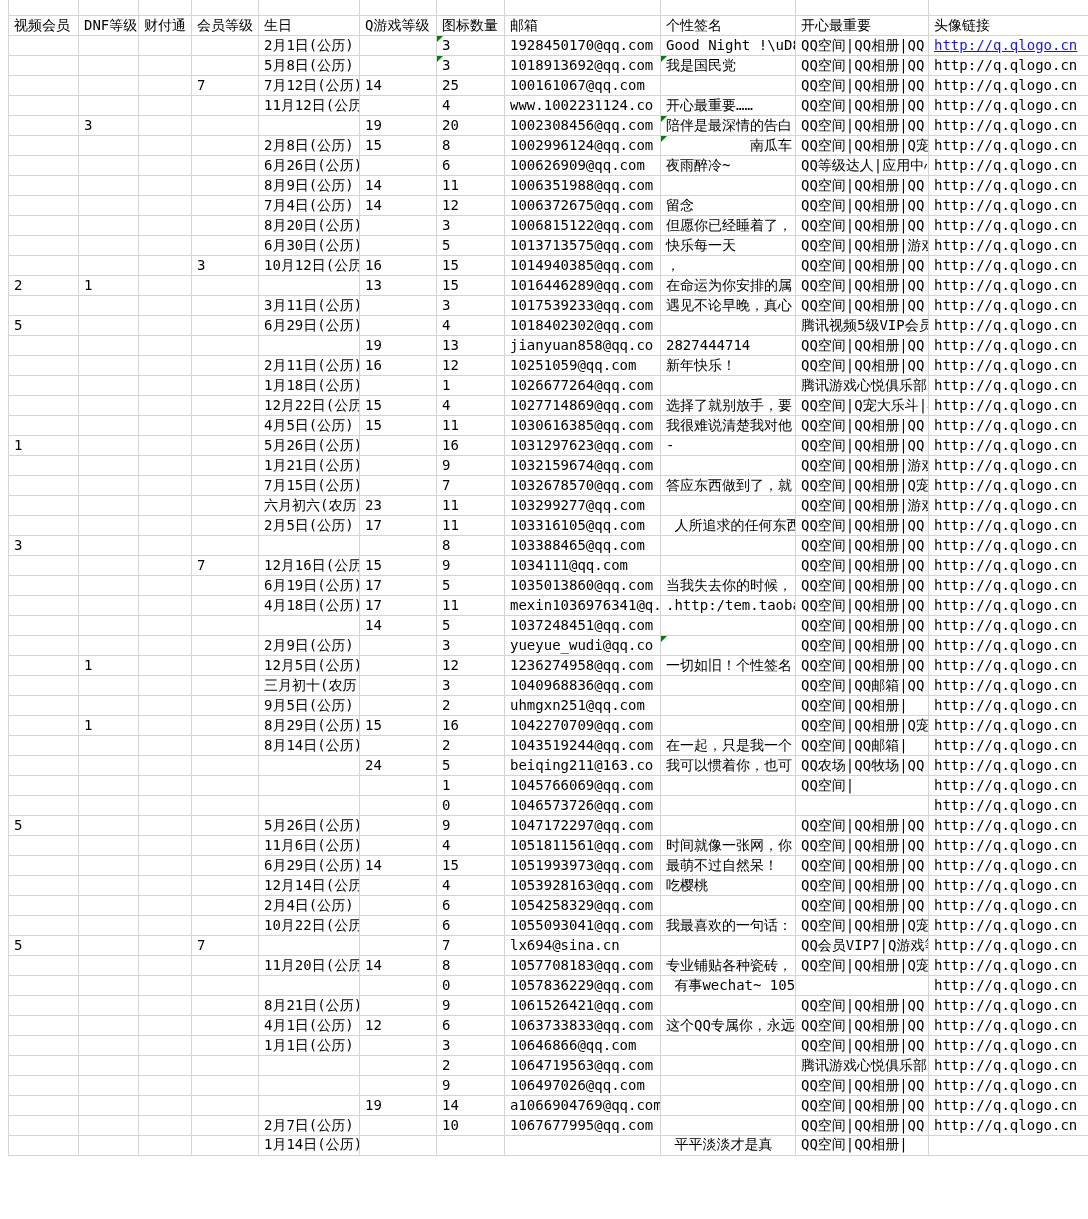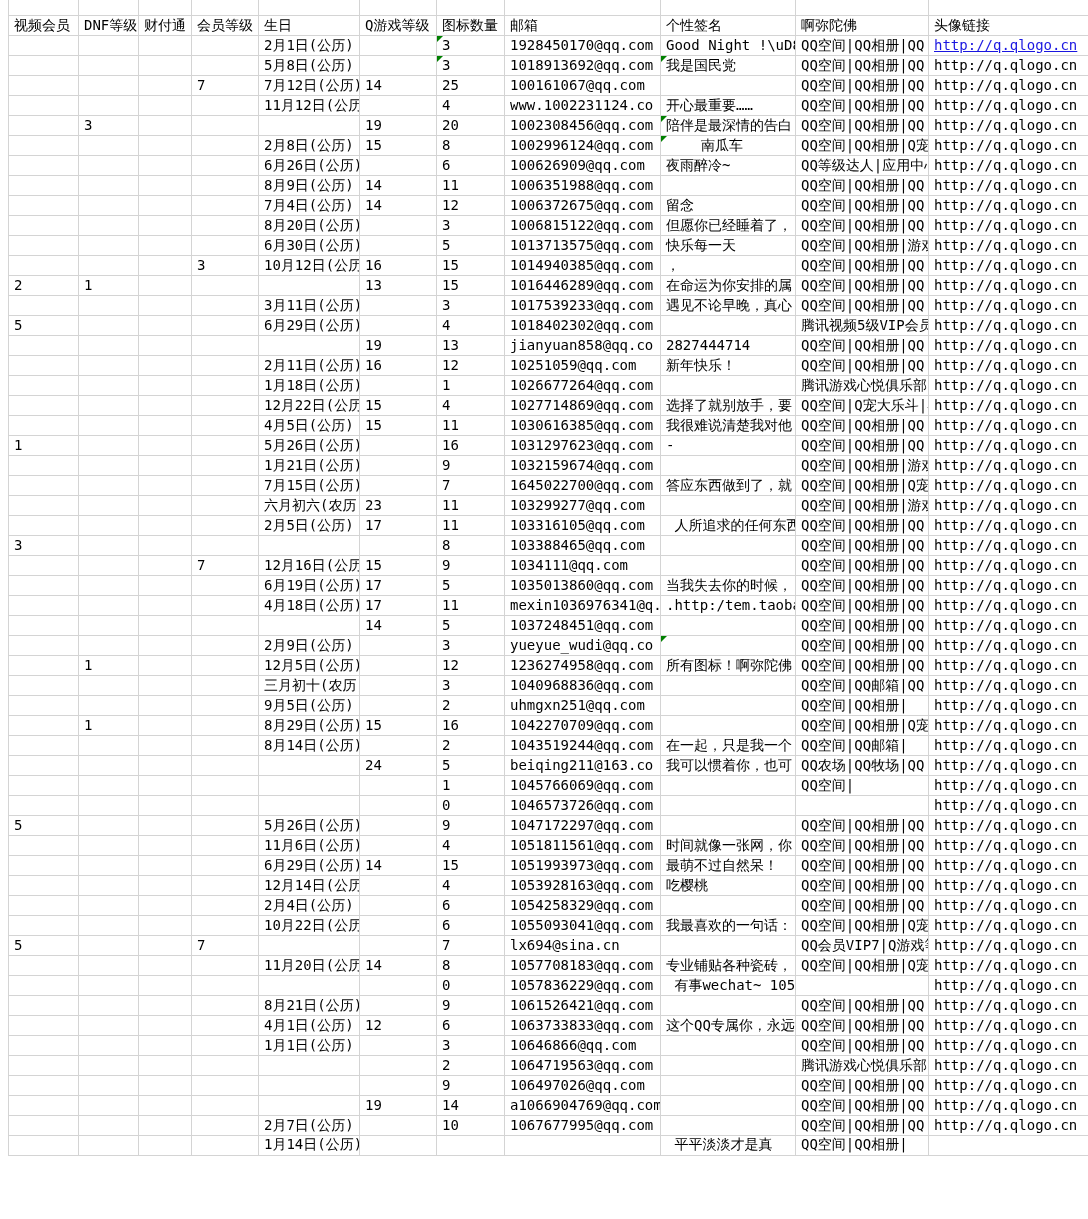--- a/index.html
+++ b/index.html
@@ -16,21 +16,21 @@
   col.c9{width:135px}col.c10{width:133px}col.c11{width:166px}
   td{
     height:20px;box-sizing:border-box;
     border-right:1px solid var(--grid);border-bottom:1px solid var(--grid);
     padding:0 0 2px 5px;overflow:hidden;white-space:pre;
     vertical-align:bottom;position:relative;line-height:16px;
   }
   td:first-child{border-left:1px solid var(--grid);}
   tr.spacer td{height:15px;}
   tr.partial td{vertical-align:top;padding-top:1px;line-height:14px;}
-  .right{text-align:center;padding-right:17px;}
+  .right{text-align:right;padding-right:3px;}
   .link{color:var(--link);text-decoration:underline;}
   .tri::before{
     content:"";position:absolute;left:0;top:0;width:0;height:0;
     border-top:6px solid var(--tri);border-right:6px solid transparent;
   }
 </style>
 </head>
 <body>
 
 <div class="sheet">
@@ -65,21 +65,21 @@
       <tr>
         <td>视频会员</td>
         <td>DNF等级</td>
         <td>财付通</td>
         <td>会员等级</td>
         <td>生日</td>
         <td>Q游戏等级</td>
         <td>图标数量</td>
         <td>邮箱</td>
         <td>个性签名</td>
-        <td>啊弥陀佛</td>
+        <td>开心最重要</td>
         <td>头像链接</td>
       </tr>
     </tbody>
     <tbody>
 
     <tr>
           <td></td>
           <td></td>
           <td></td>
           <td></td>
@@ -365,21 +365,21 @@
           <td>http://q.qlogo.cn</td>
         </tr>
         <tr>
           <td></td>
           <td></td>
           <td></td>
           <td></td>
           <td>7月15日(公历)</td>
           <td></td>
           <td>7</td>
-          <td>1645022700@qq.com</td>
+          <td>1032678570@qq.com</td>
           <td>答应东西做到了，就</td>
           <td>QQ空间|QQ相册|Q宠</td>
           <td>http://q.qlogo.cn</td>
         </tr>
         <tr>
           <td></td>
           <td></td>
           <td></td>
           <td></td>
           <td>六月初六(农历)</td>
@@ -483,21 +483,21 @@
         </tr>
         <tr>
           <td></td>
           <td>1</td>
           <td></td>
           <td></td>
           <td>12月5日(公历)</td>
           <td></td>
           <td>12</td>
           <td>1236274958@qq.com</td>
-          <td>所有图标！啊弥陀佛</td>
+          <td>一切如旧！个性签名</td>
           <td>QQ空间|QQ相册|QQ</td>
           <td>http://q.qlogo.cn</td>
         </tr>
         <tr>
           <td></td>
           <td></td>
           <td></td>
           <td></td>
           <td>三月初十(农历)</td>
           <td></td>

